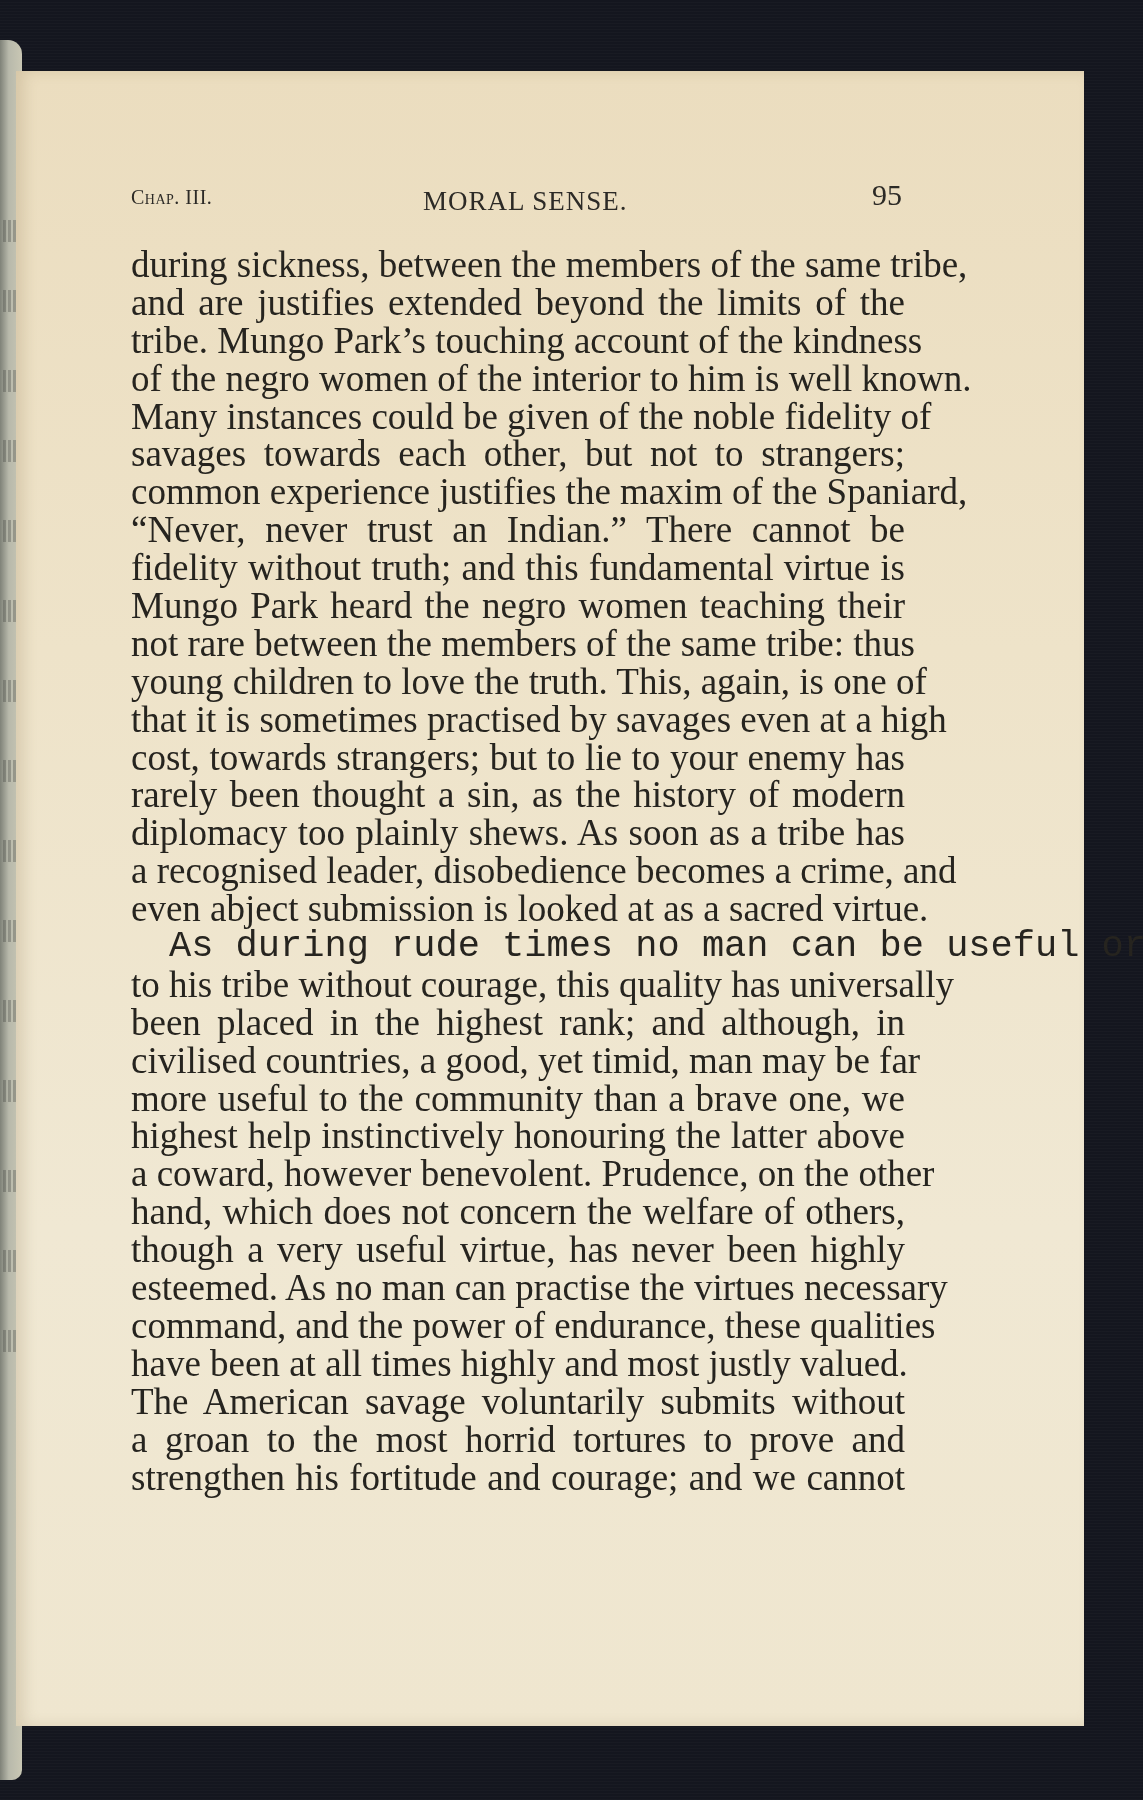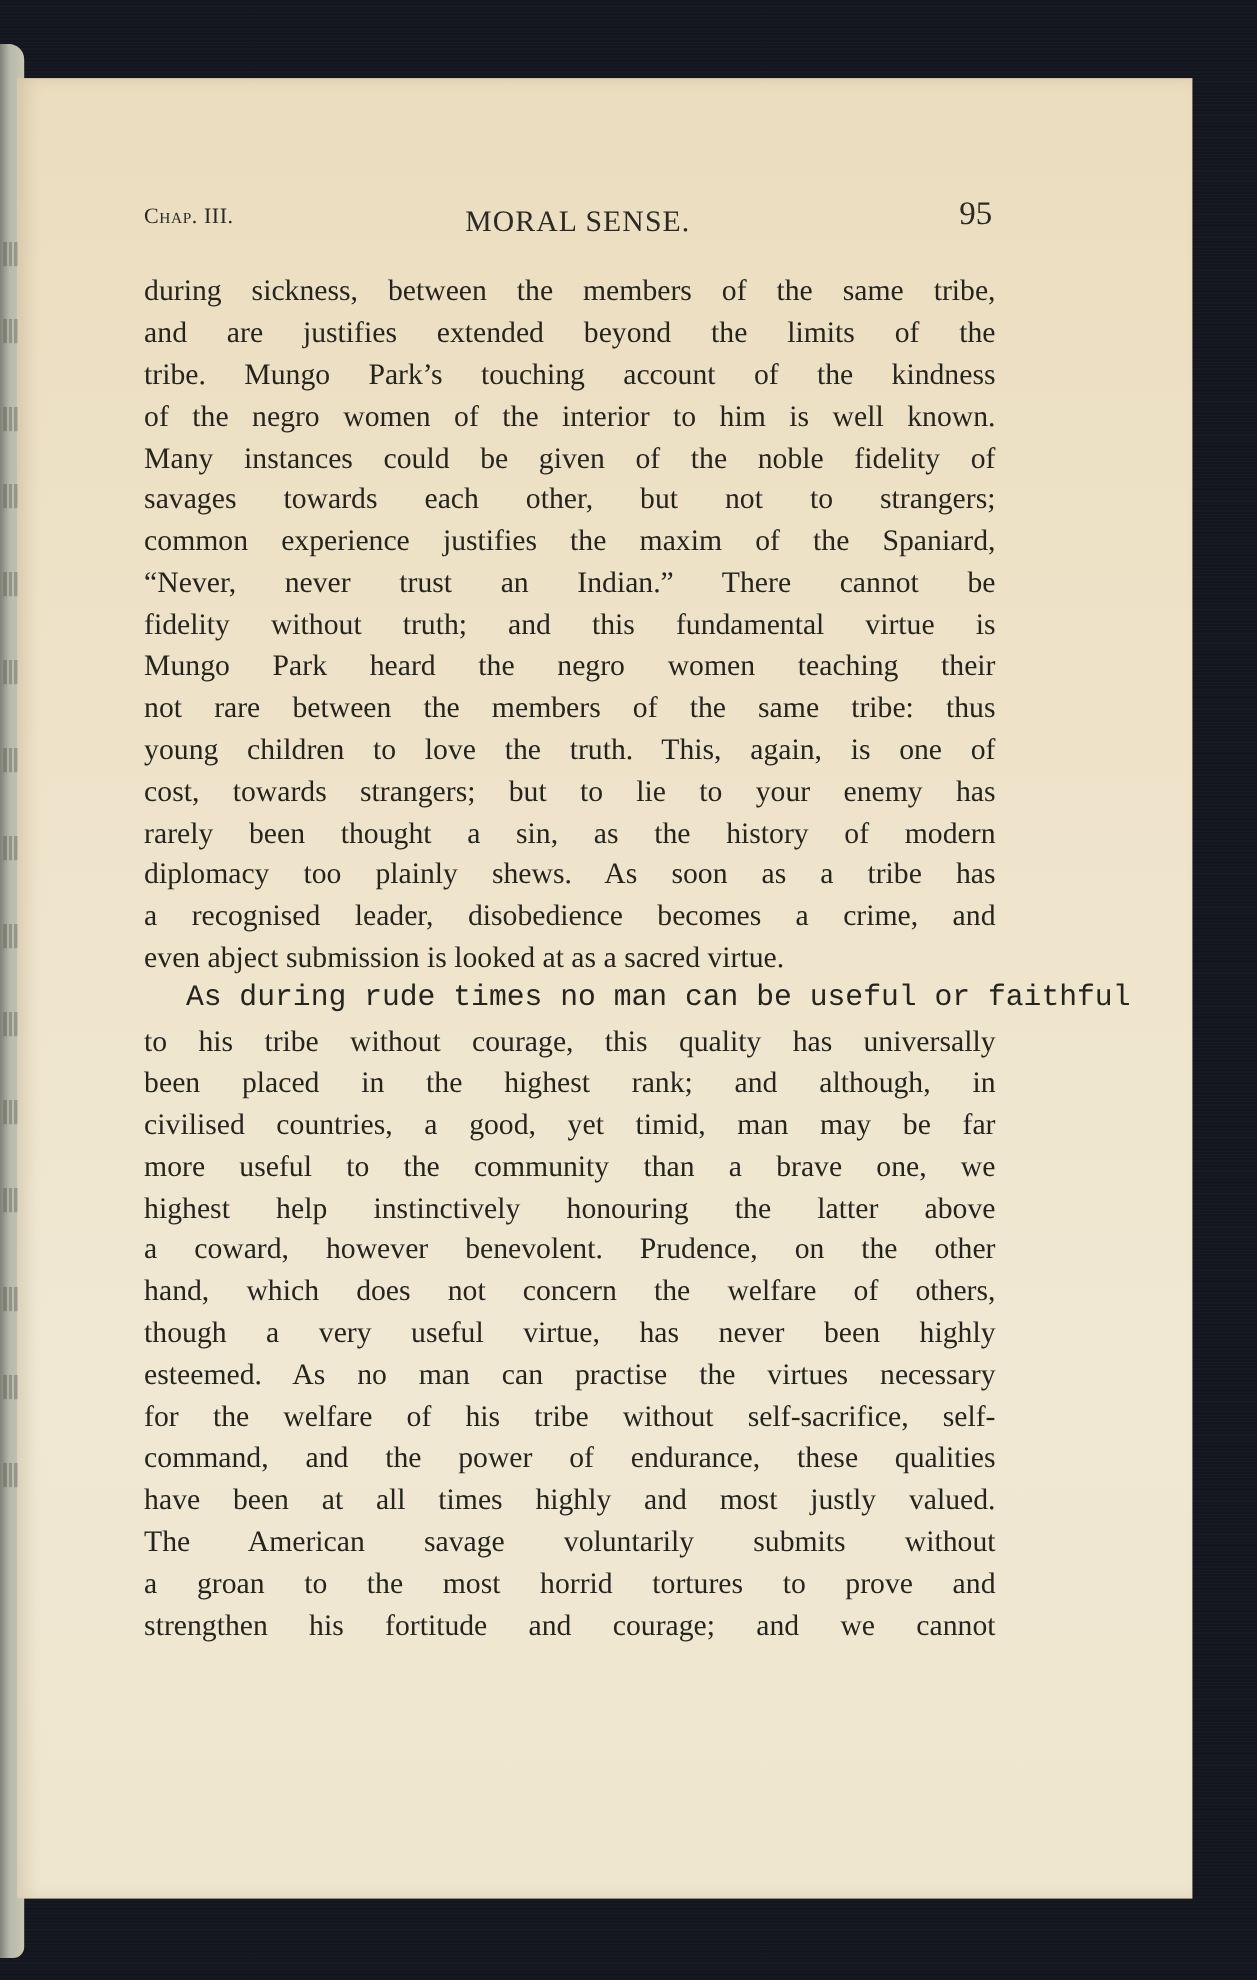--- a/index.html
+++ b/index.html
@@ -71,21 +71,21 @@
       top: 0;
       font-size: 30px;
       margin-left: 10px;
     }
     .body-text {
       position: absolute;
       left: 131px;
       top: 246px;
       width: 774px;
       color: #26241f;
-      font-size: 27px;
+      font-size: 37px;
       line-height: 37.9px;
     }
     .line {
       display: block;
       text-align: justify;
       text-align-last: justify;
       white-space: nowrap;
       height: 37.9px;
       overflow: visible;
     }
@@ -132,34 +132,34 @@
   <span class="line">tribe.  Mungo Park’s touching account of the kindness</span>
   <span class="line">of the negro women of the interior to him is well known.</span>
   <span class="line">Many instances could be given of the noble fidelity of</span>
   <span class="line">savages towards each other, but not to strangers;</span>
   <span class="line">common experience justifies the maxim of the Spaniard,</span>
   <span class="line">“Never, never trust an Indian.”  There cannot be</span>
   <span class="line">fidelity without truth; and this fundamental virtue is</span>
   <span class="line">Mungo Park heard the negro women teaching their</span>
   <span class="line">not rare between the members of the same tribe:  thus</span>
   <span class="line">young children to love the truth.  This, again, is one of</span>
+  <span class="line">that it is sometimes practised by savages even at a high</span>
   <span class="line">cost, towards strangers; but to lie to your enemy has</span>
   <span class="line">rarely been thought a sin, as the history of modern</span>
   <span class="line">diplomacy too plainly shews.  As soon as a tribe has</span>
   <span class="line">a recognised leader, disobedience becomes a crime, and</span>
   <span class="line last">even abject submission is looked at as a sacred virtue.</span>
   <span class="line indent">As during rude times no man can be useful or faithful</span>
   <span class="line">to his tribe without courage, this quality has universally</span>
   <span class="line">been placed in the highest rank; and although, in</span>
   <span class="line">civilised countries, a good, yet timid, man may be far</span>
   <span class="line">more useful to the community than a brave one, we</span>
   <span class="line">highest help instinctively honouring the latter above</span>
   <span class="line">a coward, however benevolent.  Prudence, on the other</span>
   <span class="line">hand, which does not concern the welfare of others,</span>
   <span class="line">though a very useful virtue, has never been highly</span>
   <span class="line">esteemed.  As no man can practise the virtues necessary</span>
-  <span class="line">for the welfare of his tribe without self-sacrifice, self-</span>
   <span class="line">command, and the power of endurance, these qualities</span>
   <span class="line">have been at all times highly and most justly valued.</span>
   <span class="line">The American savage voluntarily submits without</span>
   <span class="line">a groan to the most horrid tortures to prove and</span>
   <span class="line">strengthen his fortitude and courage; and we cannot</span>
 </div>
 
 </body></html>

